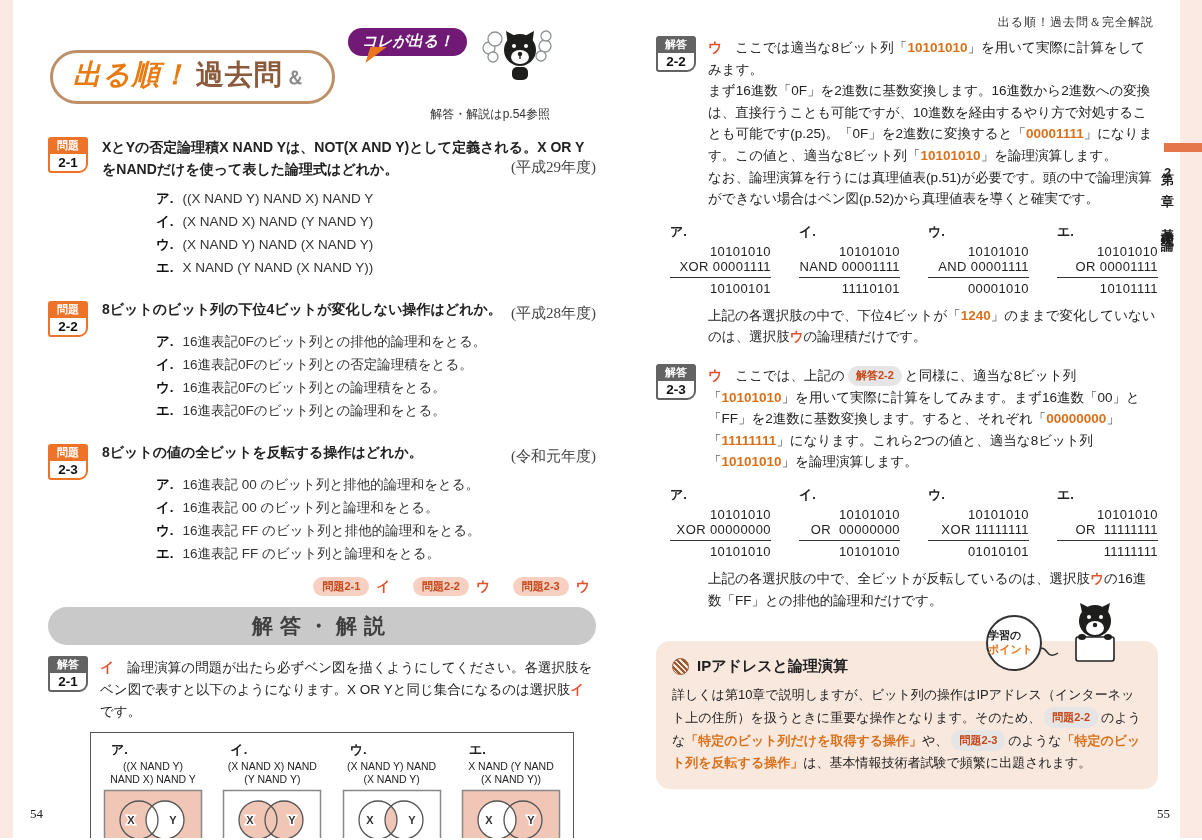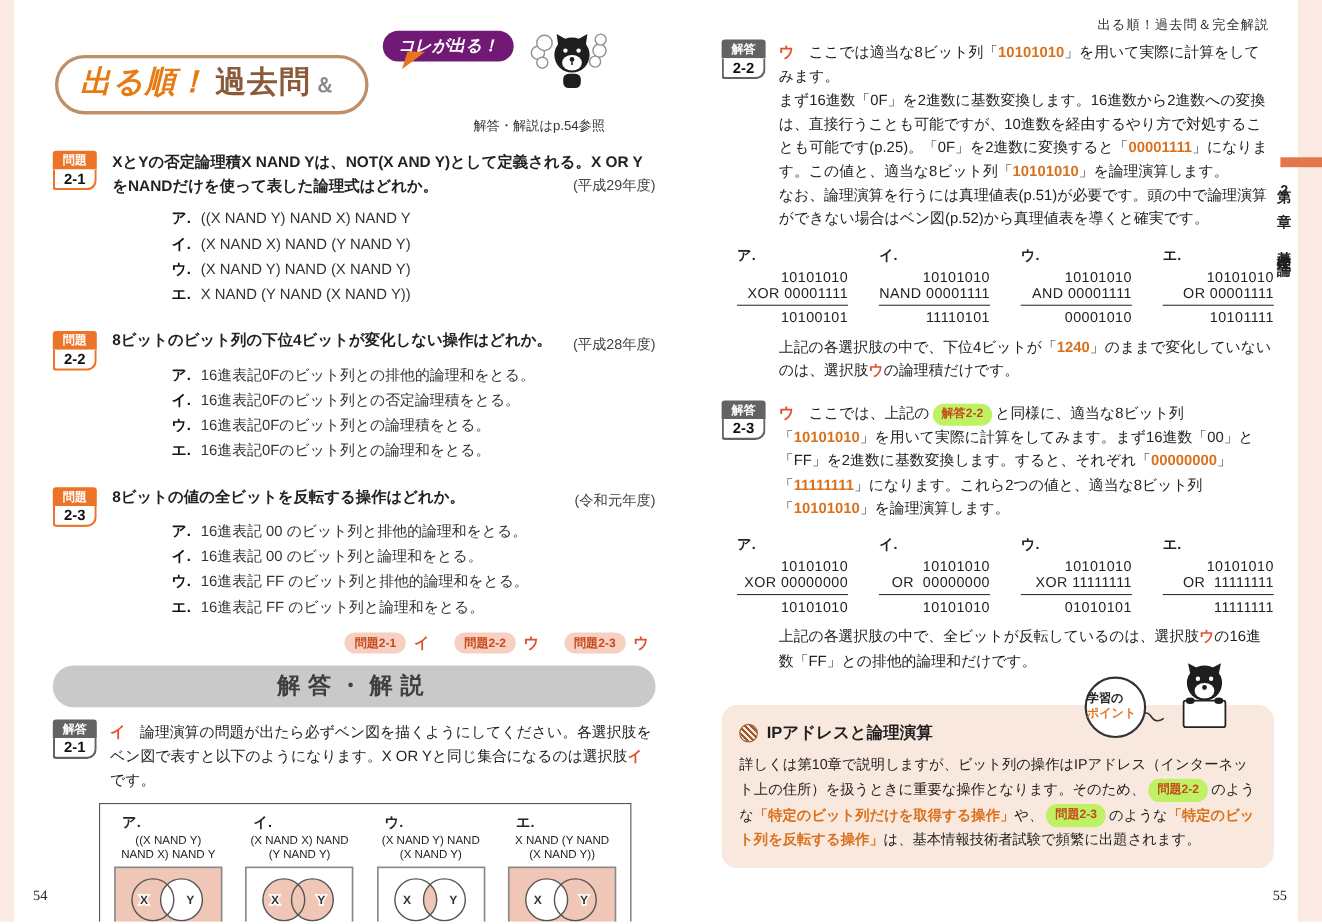--- a/index.html
+++ b/index.html
@@ -38,42 +38,42 @@
   .b-top{color:#fff;font-size:11px;font-weight:700;text-align:center;border-radius:3px 3px 0 0;padding:1px 0;}
   .b-num{background:#fff;font-size:13.5px;font-weight:700;text-align:center;padding:1px 0;border-radius:0 0 9px 3px;}
   .badge.o .b-top{background:#ed7328;}
   .badge.o .b-num{border:2px solid #ed7328;border-top:none;color:#111;}
   .badge.g .b-top{background:#636363;}
   .badge.g .b-num{border:2px solid #636363;border-top:none;color:#111;}
   .qbody{flex:1;min-width:0;}
   .qtext{font-weight:700;font-size:14px;line-height:1.55;position:relative;}
   .qtext .year-abs{position:absolute;right:0;bottom:1px;}
   .qhead{display:flex;justify-content:space-between;align-items:flex-start;font-weight:700;font-size:14px;}
-  .year{font-weight:400;font-size:13px;color:#444;white-space:nowrap;margin-left:8px;margin-top:3px;}
+  .year{font-weight:400;font-size:15px;color:#444;white-space:nowrap;margin-left:8px;margin-top:3px;font-family:Liberation Serif, serif;}
   .opts{margin:7px 0 0 54px;}
   .opt{font-size:13.5px;line-height:23px;color:#333;}
   .opt .om{font-weight:700;color:#111;margin-right:9px;}
 
   
   .apills{text-align:right;margin-top:12px;padding-right:6px;}
   .ap{margin-left:18px;}
   .pill{display:inline-block;background:#f7d0c2;color:#c7481a;font-weight:700;font-size:11px;border-radius:10px;padding:2px 9px;vertical-align:1px;}
   .apl{color:#e0512e;font-weight:700;font-size:14px;margin-left:7px;}
 
   
   .banner{margin-top:11px;background:#c9c9c9;border-radius:19px;height:38px;line-height:38px;text-align:center;font-size:21px;font-weight:800;color:#3f3f3f;letter-spacing:7px;}
 
   
   .arow{display:flex;gap:12px;align-items:flex-start;margin-top:11px;}
   .atext{flex:1;min-width:0;font-size:13.5px;line-height:1.6;color:#222;}
   .atext p{margin:0;}
   .sg-hl{color:#d9711c;font-weight:700;}
   .sg-ans{color:#e0512e;font-weight:700;}
   .sg-lead{color:#e0512e;font-weight:700;margin-right:13px;font-size:14px;}
-  .sg-pill{display:inline-block;background:#bef264;color:#c7481a;font-weight:700;font-size:11px;border-radius:10px;padding:1px 8px;margin:0 3px;vertical-align:1px;}
+  .sg-pill{display:inline-block;background:#e5e5e5;color:#c7481a;font-weight:700;font-size:11px;border-radius:10px;padding:1px 8px;margin:0 3px;vertical-align:1px;}
 
   
   .vennbox{position:relative;margin:10px 0 0 42px;width:470px;border:1.5px solid #555;padding:8px 6px 22px 6px;display:flex;justify-content:space-between;background:#fff;}
   .vcol{width:112px;text-align:center;}
   .v-label{font-weight:700;font-size:13px;text-align:left;padding-left:14px;}
   .v-expr{font-size:10.5px;line-height:1.25;color:#222;margin:1px 0 3px;}
 
   
   .calc{display:flex;gap:28px;padding-left:14px;margin-top:13px;}
   .ccol{width:101px;}

